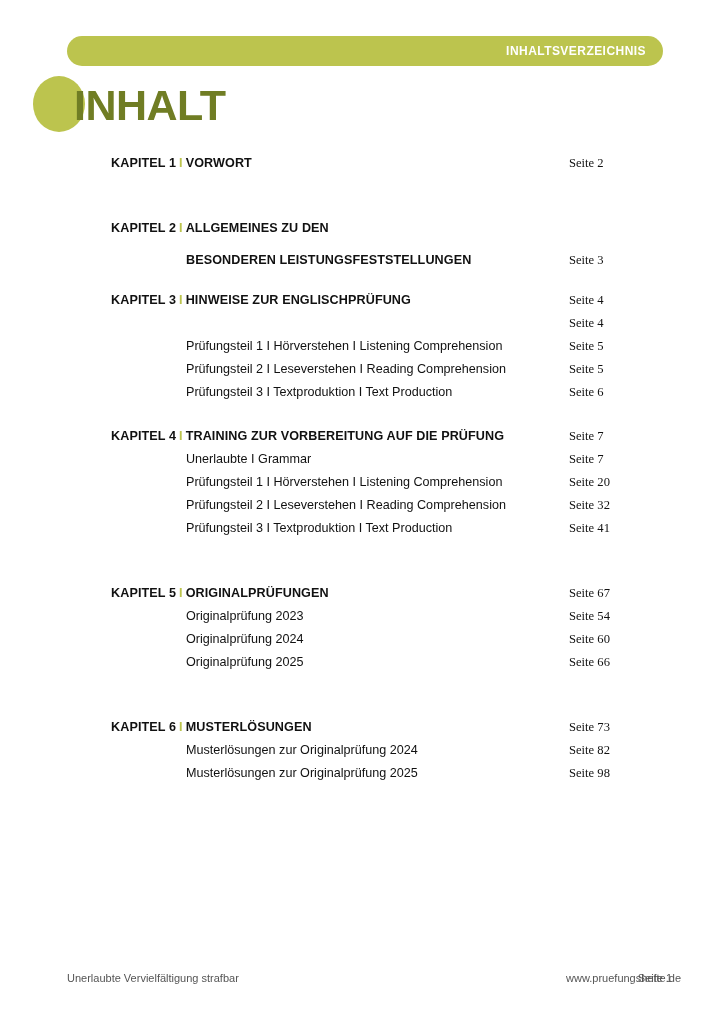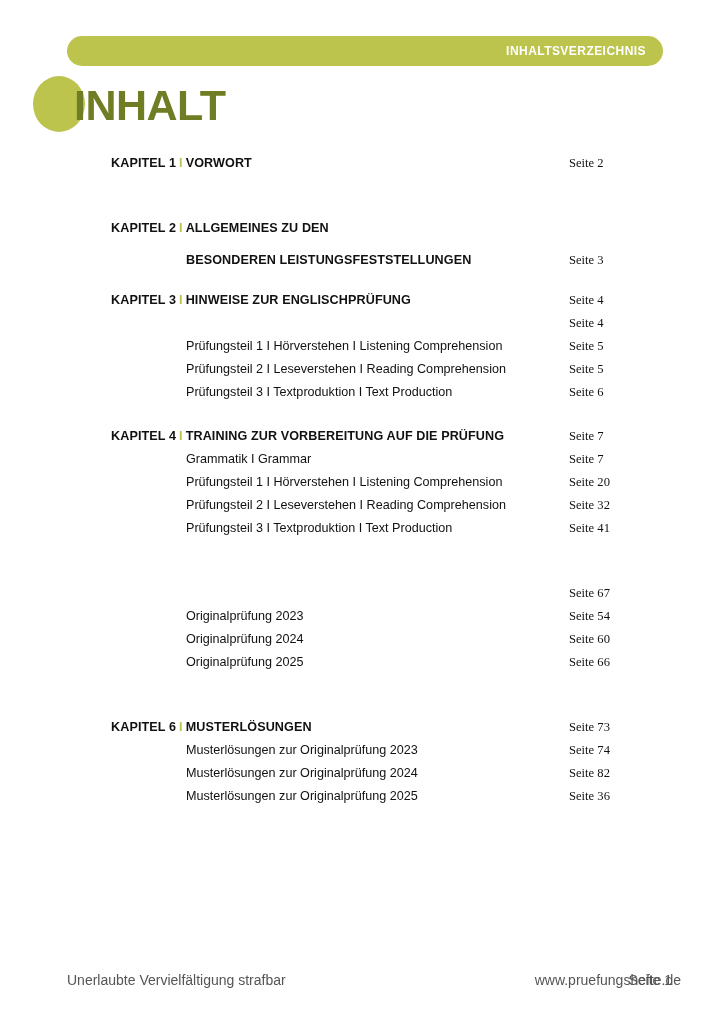--- a/index.html
+++ b/index.html
@@ -122,21 +122,21 @@
     font-weight: normal;
   }
 
   
   .footer {
     position: absolute;
     left: 0;
     top: 972px;
     width: 722px;
     height: 16px;
-    font-size: 14px;
+    font-size: 11px;
     color: #555555;
   }
   .footer-left {
     position: absolute;
     left: 67px;
     top: 0;
     white-space: nowrap;
   }
   .footer-center {
     position: absolute;
@@ -204,39 +204,40 @@
         <span class="page">Seite 6</span>
       </div>
     </div>
     <div style="height: 21px;"></div>
     <div class="toc-group">
       <div class="toc-row row-chapter">
         <span class="label"><span>KAPITEL 4</span><span class="sep">I</span><span>TRAINING ZUR VORBEREITUNG AUF DIE PRÜFUNG</span></span>
         <span class="page">Seite 7</span>
       </div>
       <div class="toc-row row-item">
-        <span class="label">Grammatik I Grammar</span>
+        <span class="label">Unerlaubte I Grammar</span>
         <span class="page">Seite 7</span>
       </div>
       <div class="toc-row row-item">
         <span class="label">Prüfungsteil 1 I Hörverstehen I Listening Comprehension</span>
         <span class="page">Seite 20</span>
       </div>
       <div class="toc-row row-item">
         <span class="label">Prüfungsteil 2 I Leseverstehen I Reading Comprehension</span>
         <span class="page">Seite 32</span>
       </div>
       <div class="toc-row row-item">
         <span class="label">Prüfungsteil 3 I Textproduktion I Text Production</span>
         <span class="page">Seite 41</span>
       </div>
     </div>
     <div style="height: 42px;"></div>
     <div class="toc-group">
       <div class="toc-row row-chapter">
+        <span class="label"><span>KAPITEL 5</span><span class="sep">I</span><span>ORIGINALPRÜFUNGEN</span></span>
         <span class="page">Seite 67</span>
       </div>
       <div class="toc-row row-item">
         <span class="label">Originalprüfung 2023</span>
         <span class="page">Seite 54</span>
       </div>
       <div class="toc-row row-item">
         <span class="label">Originalprüfung 2024</span>
         <span class="page">Seite 60</span>
       </div>
@@ -245,30 +246,26 @@
         <span class="page">Seite 66</span>
       </div>
     </div>
     <div style="height: 42px;"></div>
     <div class="toc-group">
       <div class="toc-row row-chapter">
         <span class="label"><span>KAPITEL 6</span><span class="sep">I</span><span>MUSTERLÖSUNGEN</span></span>
         <span class="page">Seite 73</span>
       </div>
       <div class="toc-row row-item">
-        <span class="label">Musterlösungen zur Originalprüfung 2023</span>
-        <span class="page">Seite 74</span>
-      </div>
-      <div class="toc-row row-item">
         <span class="label">Musterlösungen zur Originalprüfung 2024</span>
         <span class="page">Seite 82</span>
       </div>
       <div class="toc-row row-item">
         <span class="label">Musterlösungen zur Originalprüfung 2025</span>
-        <span class="page">Seite 36</span>
+        <span class="page">Seite 98</span>
       </div>
     </div>
   </div>
 
 <div class="footer">
   <span class="footer-left">Unerlaubte Vervielfältigung strafbar</span>
   <span class="footer-center">Seite 1</span>
   <span class="footer-right">www.pruefungshefte.de</span>
 </div>
 

